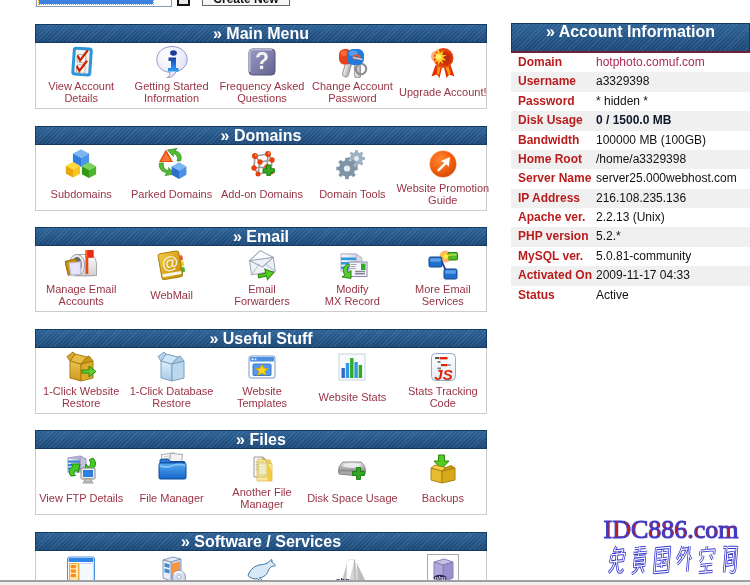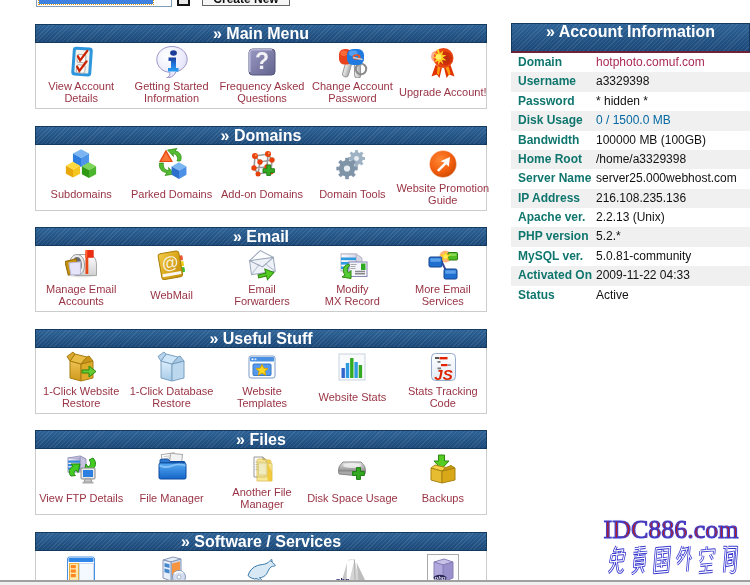--- a/index.html
+++ b/index.html
@@ -29,24 +29,24 @@
 .lb  { position:absolute; left:0; right:0; top:35px; height:28px;
   display:flex; align-items:center; justify-content:center; text-align:center;
   color:#993344; font-size:11px; line-height:12px; white-space:nowrap; }
 #acct { position:absolute; left:511px; top:23px; width:239px; }
 #acct .ahead { height:30px;
   background:repeating-linear-gradient(135deg, rgba(255,255,255,0.09) 0 1px, rgba(255,255,255,0) 1px 3px),
    linear-gradient(#2d6296, #1b4878);
   border:1px solid #143a60; border-bottom:2px solid #6e2238;
   color:#fff; font-size:16px; font-weight:bold; text-align:center; line-height:16px; }
 .arow { position:relative; height:19.38px; font-size:12px; line-height:19.38px; white-space:nowrap; }
-.arow .k { position:absolute; left:7px; font-weight:bold; color:#0f766e; }
+.arow .k { position:absolute; left:7px; font-weight:bold; color:#b91c1c; }
 .arow .v { position:absolute; left:85px; color:#111; }
 .arow .v.pink { color:#aa2a55; }
-.arow .v.red  { color:#0369a1; }
+.arow .v.red  { color:#0f172a;font-weight:bold; }
 #wm1 { position:absolute; left:600px; top:515px; width:142px; text-align:center;
   font-family:"Liberation Serif", serif; font-size:26px; color:#b91c1c; -webkit-text-stroke:1.1px #3d3dcc;
   text-shadow:0 0 2px #c8c8f4; }
 #wm2 { position:absolute; left:606px; top:545px; }
 #botline { position:absolute; left:0; top:580px; width:750px; height:2px; background:#a0a0a0; }
 #botfill { position:absolute; left:0; top:582px; width:750px; height:3px; background:#f0f0f0; }
 </style>
 </head>
 <body>
 <div id="page">
@@ -609,21 +609,21 @@
     <div class="arow" style="background:#f0f0f0">
         <span class="k">PHP version</span>
         <span class="v">5.2.*</span>
       </div>
     <div class="arow" style="background:#fff">
         <span class="k">MySQL ver.</span>
         <span class="v">5.0.81-community</span>
       </div>
     <div class="arow" style="background:#f0f0f0">
         <span class="k">Activated On</span>
-        <span class="v">2009-11-22 04:33</span>
+        <span class="v">2009-11-17 04:33</span>
       </div>
     <div class="arow" style="background:#fff">
         <span class="k">Status</span>
         <span class="v">Active</span>
       </div>
   </div>
   <div id="wm1">IDC886.com</div>
   <div id="wm2"><svg width="136" height="30" viewBox="0 0 140 25" preserveAspectRatio="none">
         <g transform="translate(4,0) skewX(-6)" fill="none">
           <path d="M7 1 L5 5 L14 4 L12 8 M3 8 L2 14 L15 13 L16 7 L3 8 M8 5 L8 13 M7 13 C6 18 4 21 1 23 M8 13 L10 20 C10.5 22.5 12 23 14 22.5 L16 20" stroke="#3838d0" stroke-width="2.6" stroke-linejoin="round"></path>

